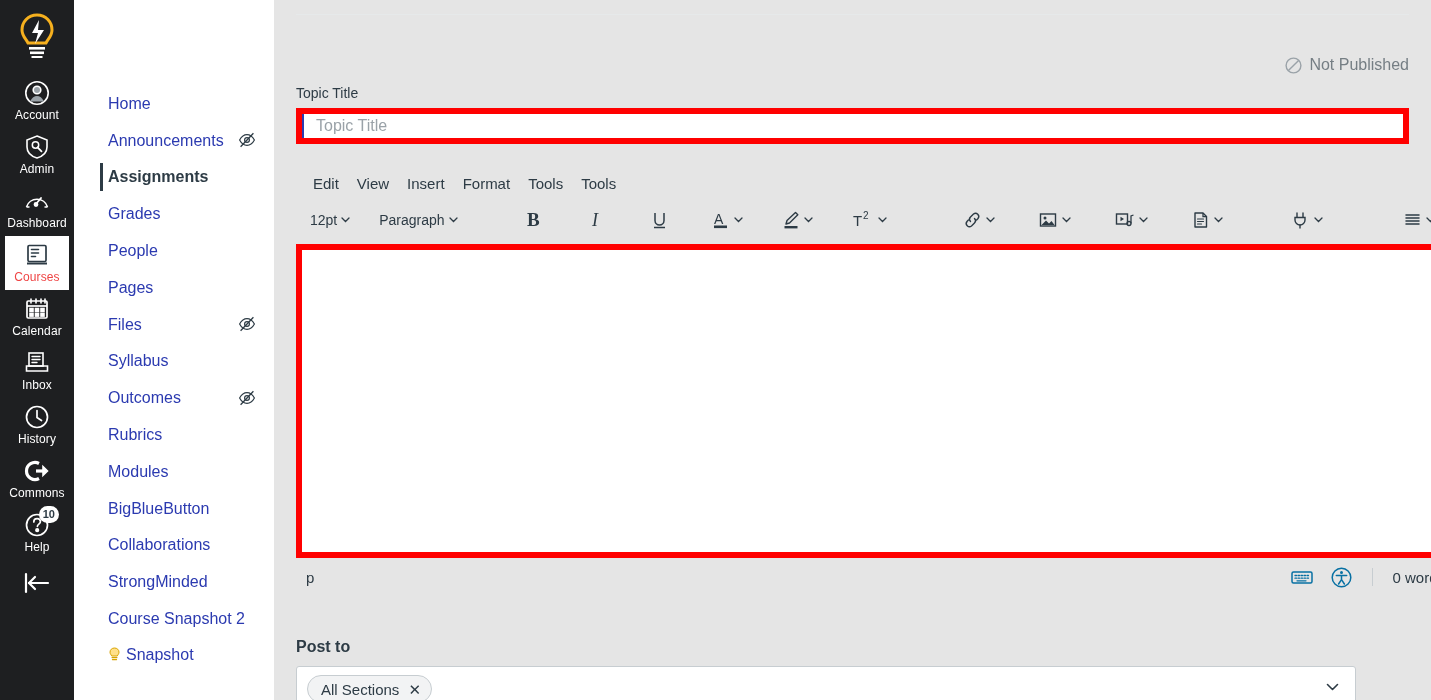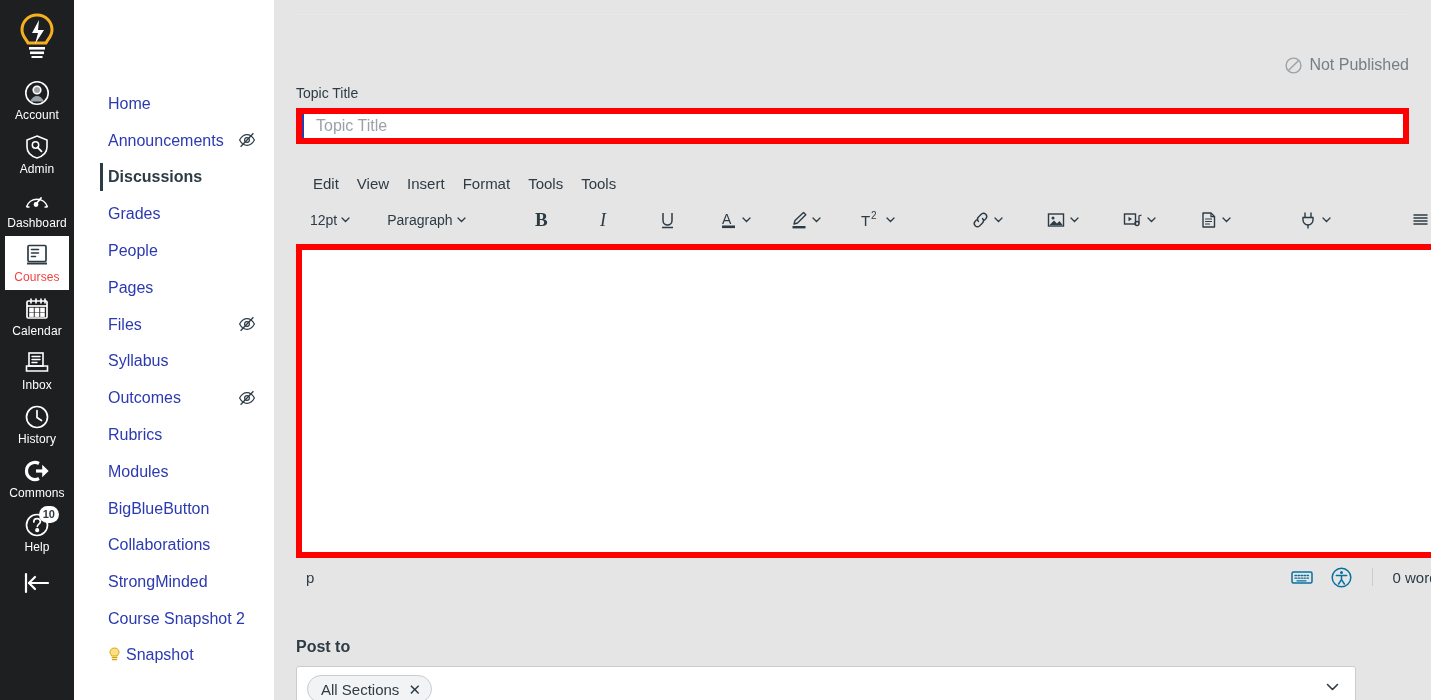--- a/index.html
+++ b/index.html
@@ -338,21 +338,21 @@
       <span class="cn-link"><span>Announcements</span></span>
       <span class="cn-eye">
         <svg width="18" height="18" viewBox="0 0 18 18">
           <path d="M1.6 9 C3.6 5.3 6.2 3.6 9 3.6 c2.8 0 5.4 1.7 7.4 5.4 c-2 3.7-4.6 5.4-7.4 5.4 C6.2 14.4 3.6 12.7 1.6 9 Z" fill="none" stroke="#2d3b45" stroke-width="1.2"></path>
           <circle cx="9" cy="9" r="2.4" fill="none" stroke="#2d3b45" stroke-width="1.2"></circle>
           <path d="M2.6 15.8 L15.4 2.2" stroke="#2d3b45" stroke-width="1.3"></path>
         </svg>
       </span>
     </div>
     <div class="cn-row active">
-      <span class="cn-link"><span>Discussions</span></span>
+      <span class="cn-link"><span>Assignments</span></span>
     </div>
     <div class="cn-row">
       <span class="cn-link"><span>Grades</span></span>
     </div>
     <div class="cn-row">
       <span class="cn-link"><span>People</span></span>
     </div>
     <div class="cn-row">
       <span class="cn-link"><span>Pages</span></span>
     </div>
@@ -441,21 +441,21 @@
 
       <div class="tb-btn txt tb-split">
         <span>12pt</span>
         <span class="caret">
           <svg width="11" height="11" viewBox="0 0 11 11">
               <path d="M2 4 L5.5 7.5 L9 4" fill="none" stroke="#2d3b45" stroke-width="1.3" stroke-linecap="round"></path>
             </svg>
         </span>
       </div>
 
-      <div class="tb-btn txt tb-split" style="margin-left:10px;">
+      <div class="tb-btn txt tb-split" style="margin-left:2px;">
         <span>Paragraph</span>
         <span class="caret">
           <svg width="11" height="11" viewBox="0 0 11 11">
               <path d="M2 4 L5.5 7.5 L9 4" fill="none" stroke="#2d3b45" stroke-width="1.3" stroke-linecap="round"></path>
             </svg>
         </span>
       </div>
 
       <span class="tb-sep"></span>
 

